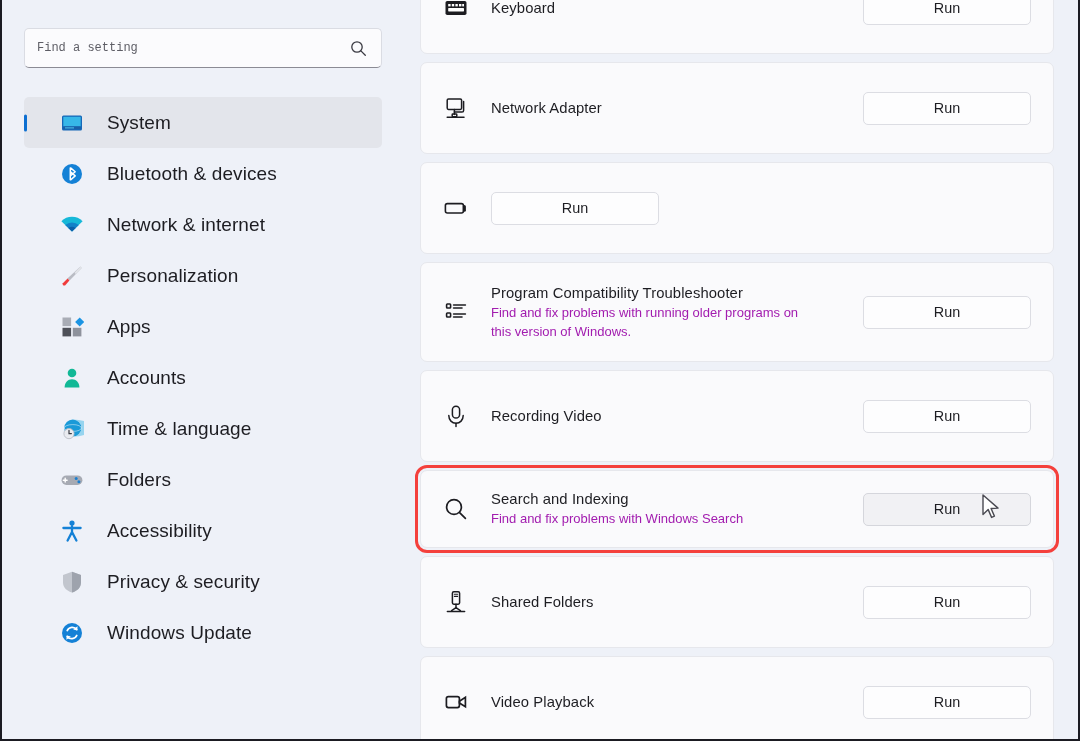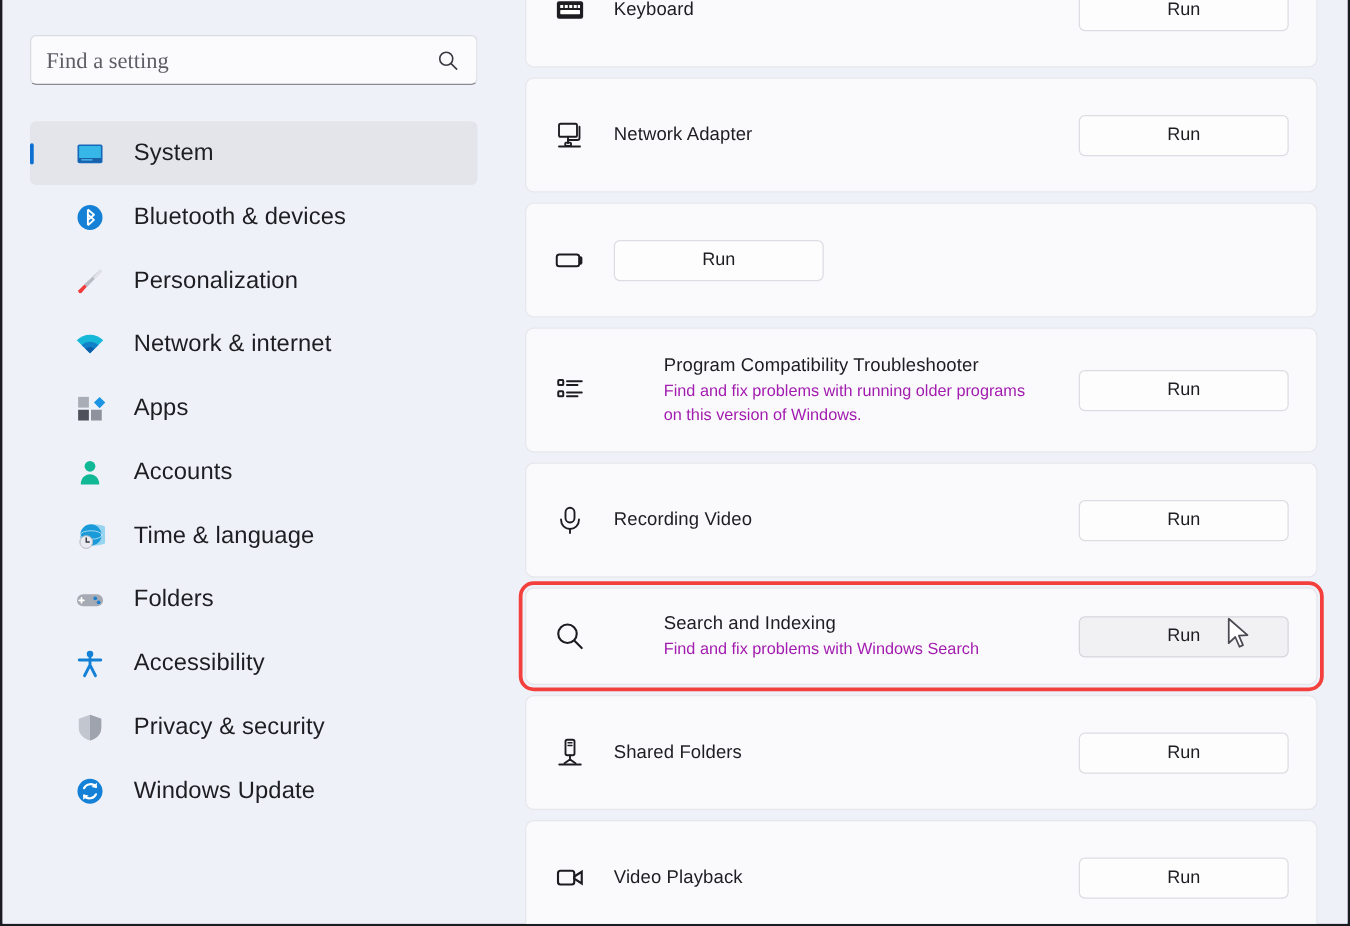--- a/index.html
+++ b/index.html
@@ -45,22 +45,22 @@
     border-radius: 5px;
     display: flex;
     align-items: center;
     padding: 0 12px;
   }
   #search-input {
     flex: 1;
     border: none;
     outline: none;
     background: transparent;
-    font-family: Liberation Serif, serif;
-    font-size: 18px;
+    font-family: Liberation Mono, monospace;
+    font-size: 12px;
     color: #0f766e;
   }
   #search-input::placeholder { color: #5d5d65; opacity: 1; }
   .search-icon-btn {
     width: 22px; height: 22px;
     display: flex; align-items: center; justify-content: center;
     color: #3a3a42;
   }
 
   #nav-list {
@@ -119,21 +119,21 @@
     width: 634px;
     min-height: 92px;
     background: #fafafc;
     border: 1px solid #e6e7ec;
     border-radius: 7px;
     margin-bottom: 8px;
     display: flex;
     align-items: center;
     padding: 0 22px 0 22px;
   }
-  .card.tall { min-height: 100px; gap: 40px; }
+  .card.tall { min-height: 100px; }
 
   .card-icon {
     width: 26px; height: 26px;
     flex: 0 0 26px;
     display: flex; align-items: center; justify-content: center;
     margin-right: 22px;
     color: #1c1c21;
   }
   .card-text { flex: 1; min-width: 0; }
   .card-title {
@@ -219,36 +219,36 @@
             <svg width="24" height="24" viewBox="0 0 24 24">
               <circle cx="12" cy="12" r="10" fill="#1481d6"></circle>
               <path d="M10.3 5.6 L15.2 9.8 L10.3 14 M10.3 9.6 L15.2 13.9 L10.3 18.2 M10.3 5.6 L10.3 18.2" stroke="#ffffff" stroke-width="1.5" fill="none" stroke-linejoin="round"></path>
             </svg>
           </span>
           <span class="nav-label">Bluetooth &amp; devices</span>
         </div>
         <div class="nav-item">
           <span class="nav-icon">
             <svg width="24" height="24" viewBox="0 0 24 24">
+              <path d="M12 18.6 L1.4 8.2 A15 15 0 0 1 22.6 8.2 Z" fill="#16b8d8"></path>
+              <path d="M12 18.6 L5.2 11.9 A10.5 10.5 0 0 1 18.8 11.9 Z" fill="#1282c8"></path>
+              <path d="M12 18.6 L8.4 15 A6 6 0 0 1 15.6 15 Z" fill="#0b5fa8"></path>
+            </svg>
+          </span>
+          <span class="nav-label">Network &amp; internet</span>
+        </div>
+        <div class="nav-item">
+          <span class="nav-icon">
+            <svg width="24" height="24" viewBox="0 0 24 24">
               <path d="M20.4 2.6 L21.7 3.9 L9.6 16.6 L7.4 14.4 Z" fill="#b9bcc4"></path>
               <path d="M20.4 2.6 L21.7 3.9 L15.8 10.1 L14.5 8.8 Z" fill="#e2e4e9"></path>
               <path d="M7.6 14.6 L9.4 16.4 L5.1 21.4 C3.3 21.9 2.3 20.9 2.8 19.2 Z" fill="#f03b3b"></path>
             </svg>
           </span>
           <span class="nav-label">Personalization</span>
-        </div>
-        <div class="nav-item">
-          <span class="nav-icon">
-            <svg width="24" height="24" viewBox="0 0 24 24">
-              <path d="M12 18.6 L1.4 8.2 A15 15 0 0 1 22.6 8.2 Z" fill="#16b8d8"></path>
-              <path d="M12 18.6 L5.2 11.9 A10.5 10.5 0 0 1 18.8 11.9 Z" fill="#1282c8"></path>
-              <path d="M12 18.6 L8.4 15 A6 6 0 0 1 15.6 15 Z" fill="#0b5fa8"></path>
-            </svg>
-          </span>
-          <span class="nav-label">Network &amp; internet</span>
         </div>
         <div class="nav-item">
           <span class="nav-icon">
             <svg width="24" height="24" viewBox="0 0 24 24">
               <rect x="2.5" y="2.5" width="8.6" height="8.6" fill="#a9adb6"></rect>
               <rect x="2.5" y="12.8" width="8.6" height="8.6" fill="#4e5159"></rect>
               <rect x="12.8" y="12.8" width="8.6" height="8.6" fill="#8e929c"></rect>
               <rect x="17.2" y="1.5" width="6.4" height="6.4" transform="rotate(45 17.2 5)" fill="#1b94e3"></rect>
             </svg>
           </span>

